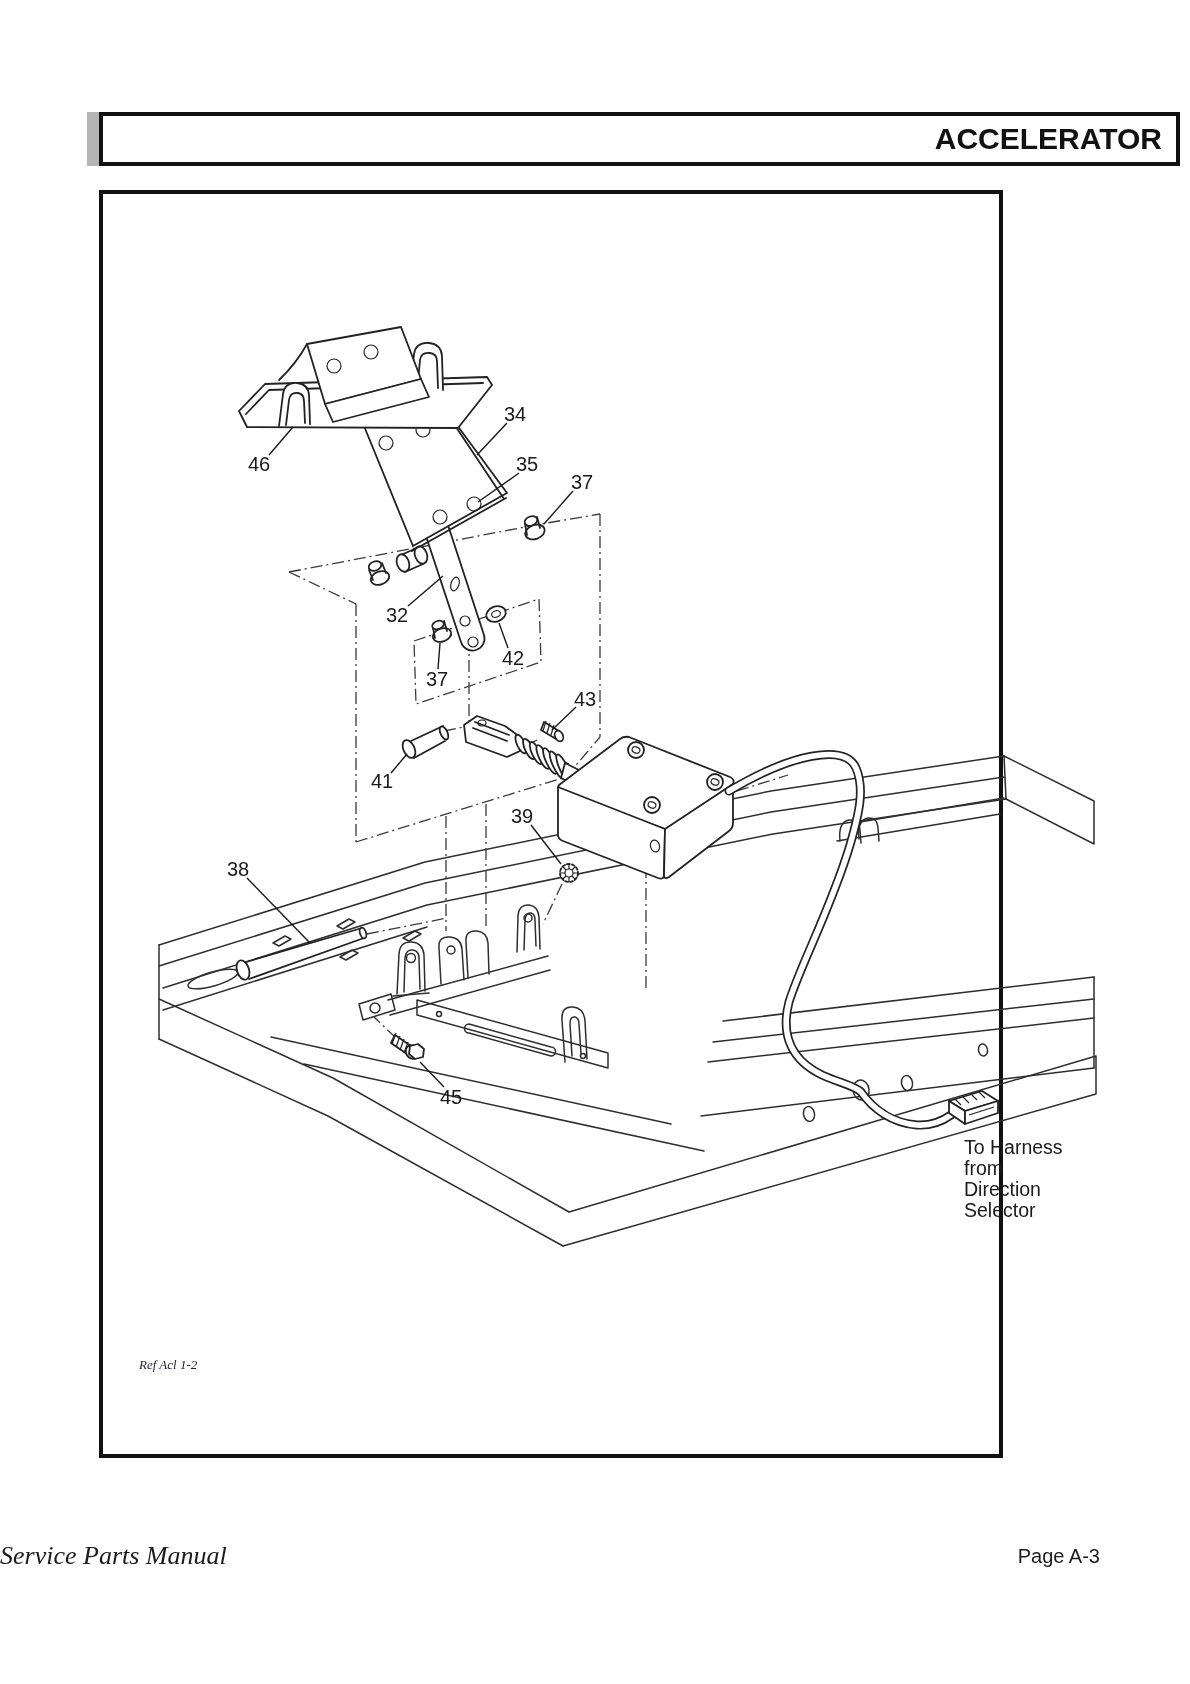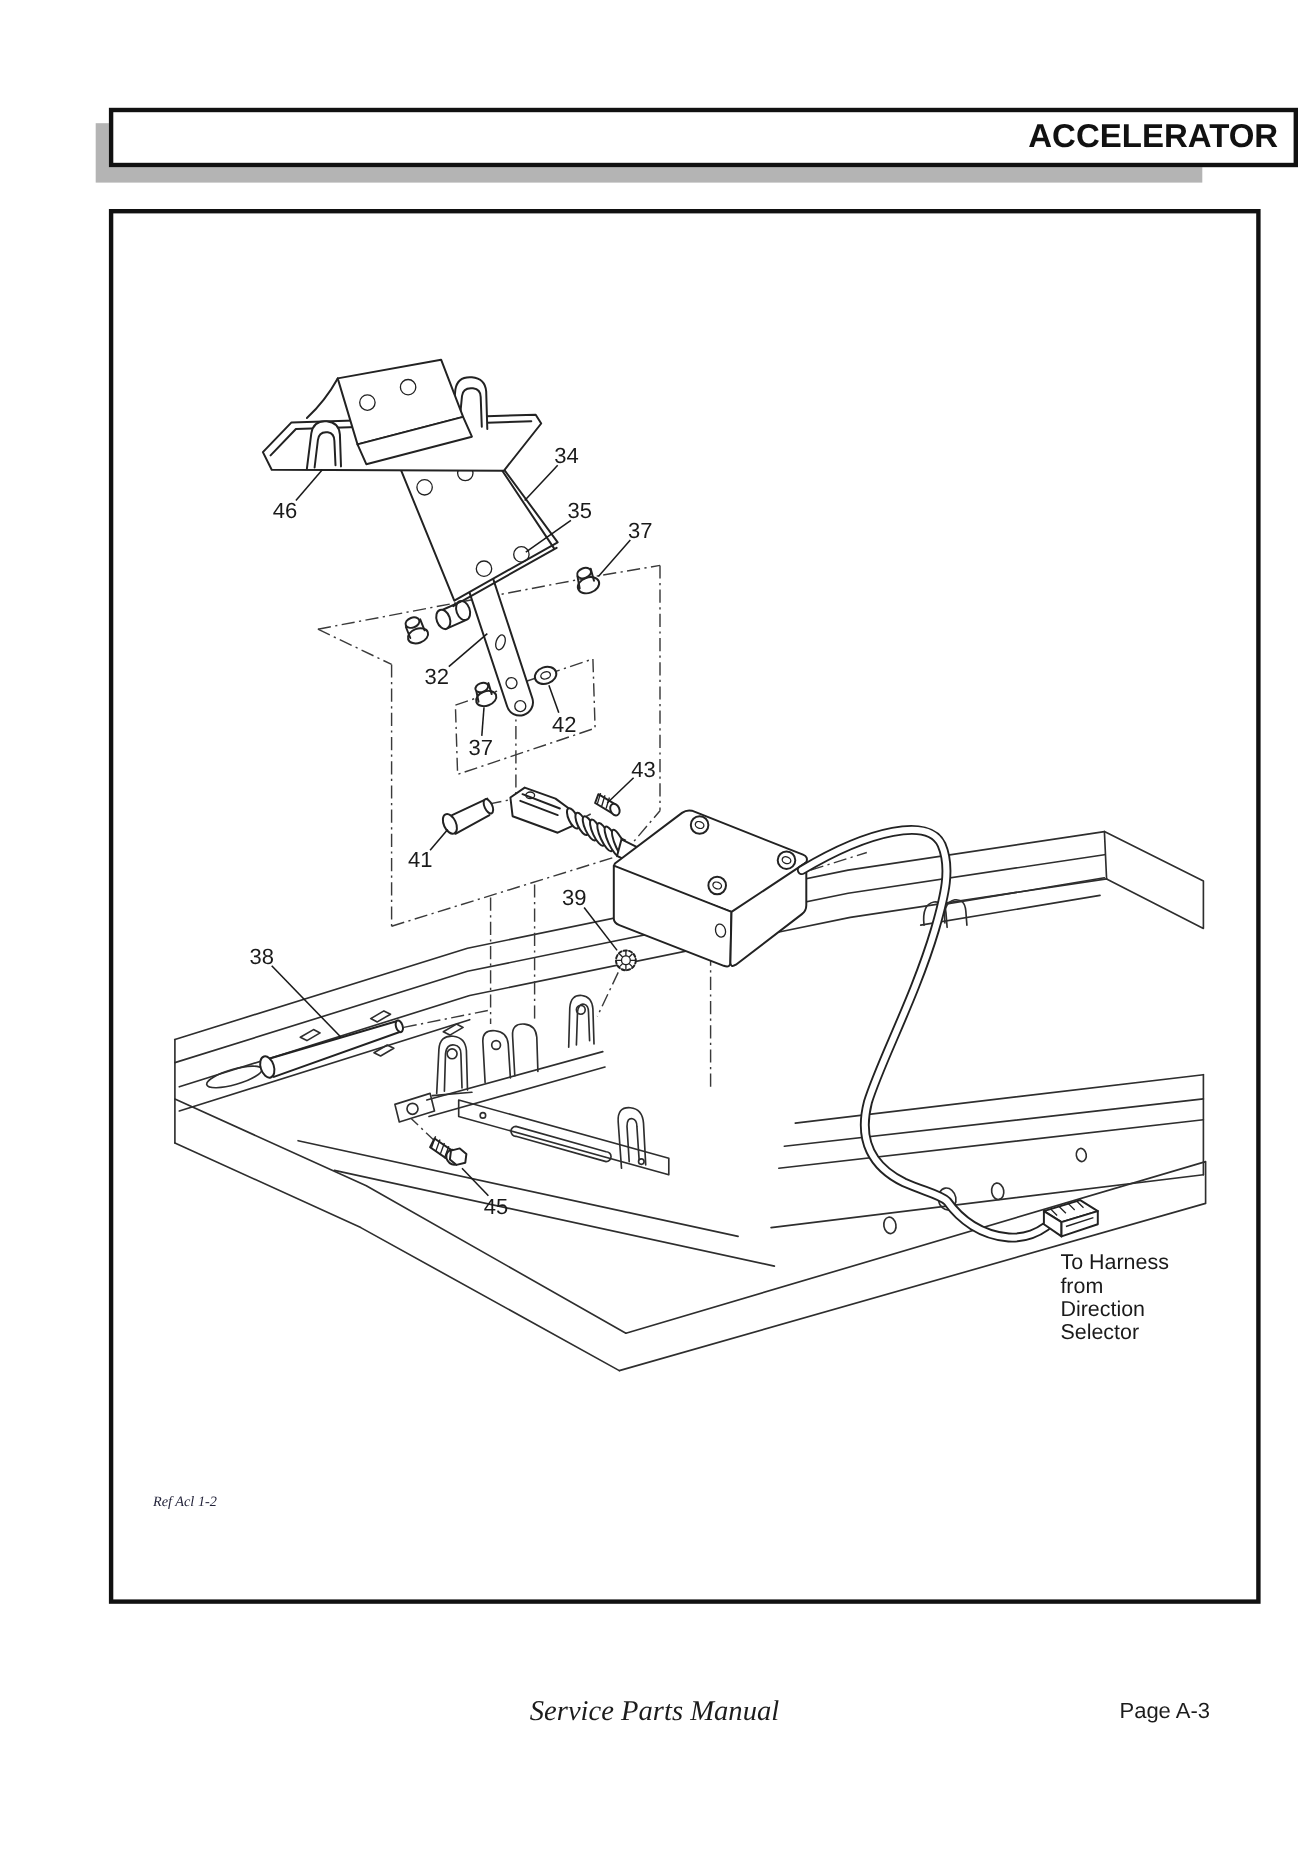--- a/index.html
+++ b/index.html
@@ -1,26 +1,26 @@
 <!DOCTYPE html>
 <html><head>
 <meta charset="utf-8">
 <style>
   html,body{margin:0;padding:0;}
   body{width:1190px;height:1684px;background:#ffffff;position:relative;overflow:hidden;
        font-family:"Liberation Sans",sans-serif;}
   .hdr-shadow{position:absolute;left:87px;top:112px;width:1006px;height:54px;background:#b4b4b4;}
-  .hdr-box{position:absolute;left:99px;top:98px;width:1081px;height:54px;box-sizing:border-box;
+  .hdr-box{position:absolute;left:99px;top:112px;width:1081px;height:54px;box-sizing:border-box;
            border:4px solid #111;background:#fff;}
   .hdr-title{position:absolute;right:14px;top:0;line-height:46px;font-size:30px;font-weight:bold;
              color:#111;letter-spacing:0px;}
-  .fig-box{position:absolute;left:99px;top:190px;width:1047px;height:1268px;box-sizing:border-box;
+  .fig-box{position:absolute;left:99px;top:190px;width:904px;height:1268px;box-sizing:border-box;
            border:4px solid #111;background:#fff;}
   .fig-box svg{position:absolute;left:0;top:0;}
-  .footer-title{position:absolute;left:0;top:1541px;width:1190px;text-align:center;
+  .footer-title{position:absolute;left:0;top:1541px;width:1190px;text-align:left;
                 font-family:"Liberation Serif",serif;font-style:italic;font-size:26px;color:#1c1c1c;}
   .footer-page{position:absolute;right:90px;top:1545px;font-size:20px;color:#1c1c1c;}
   
   .frame{stroke:#2e2e2e;stroke-width:1.5;fill:none;stroke-linejoin:round;stroke-linecap:round;}
   .phan{stroke:#3a3a3a;stroke-width:1.3;fill:none;stroke-dasharray:12 4 2 4;}
   .part{stroke:#222;stroke-width:1.8;fill:#fff;stroke-linejoin:round;stroke-linecap:round;}
   .pline{stroke:#222;stroke-width:1.8;fill:none;stroke-linejoin:round;stroke-linecap:round;}
   .thin{stroke:#222;stroke-width:1.2;fill:none;}
   .leader{stroke:#1a1a1a;stroke-width:1.4;fill:none;}
   .callout{font:20px "Liberation Sans",sans-serif;fill:#1a1a1a;}

